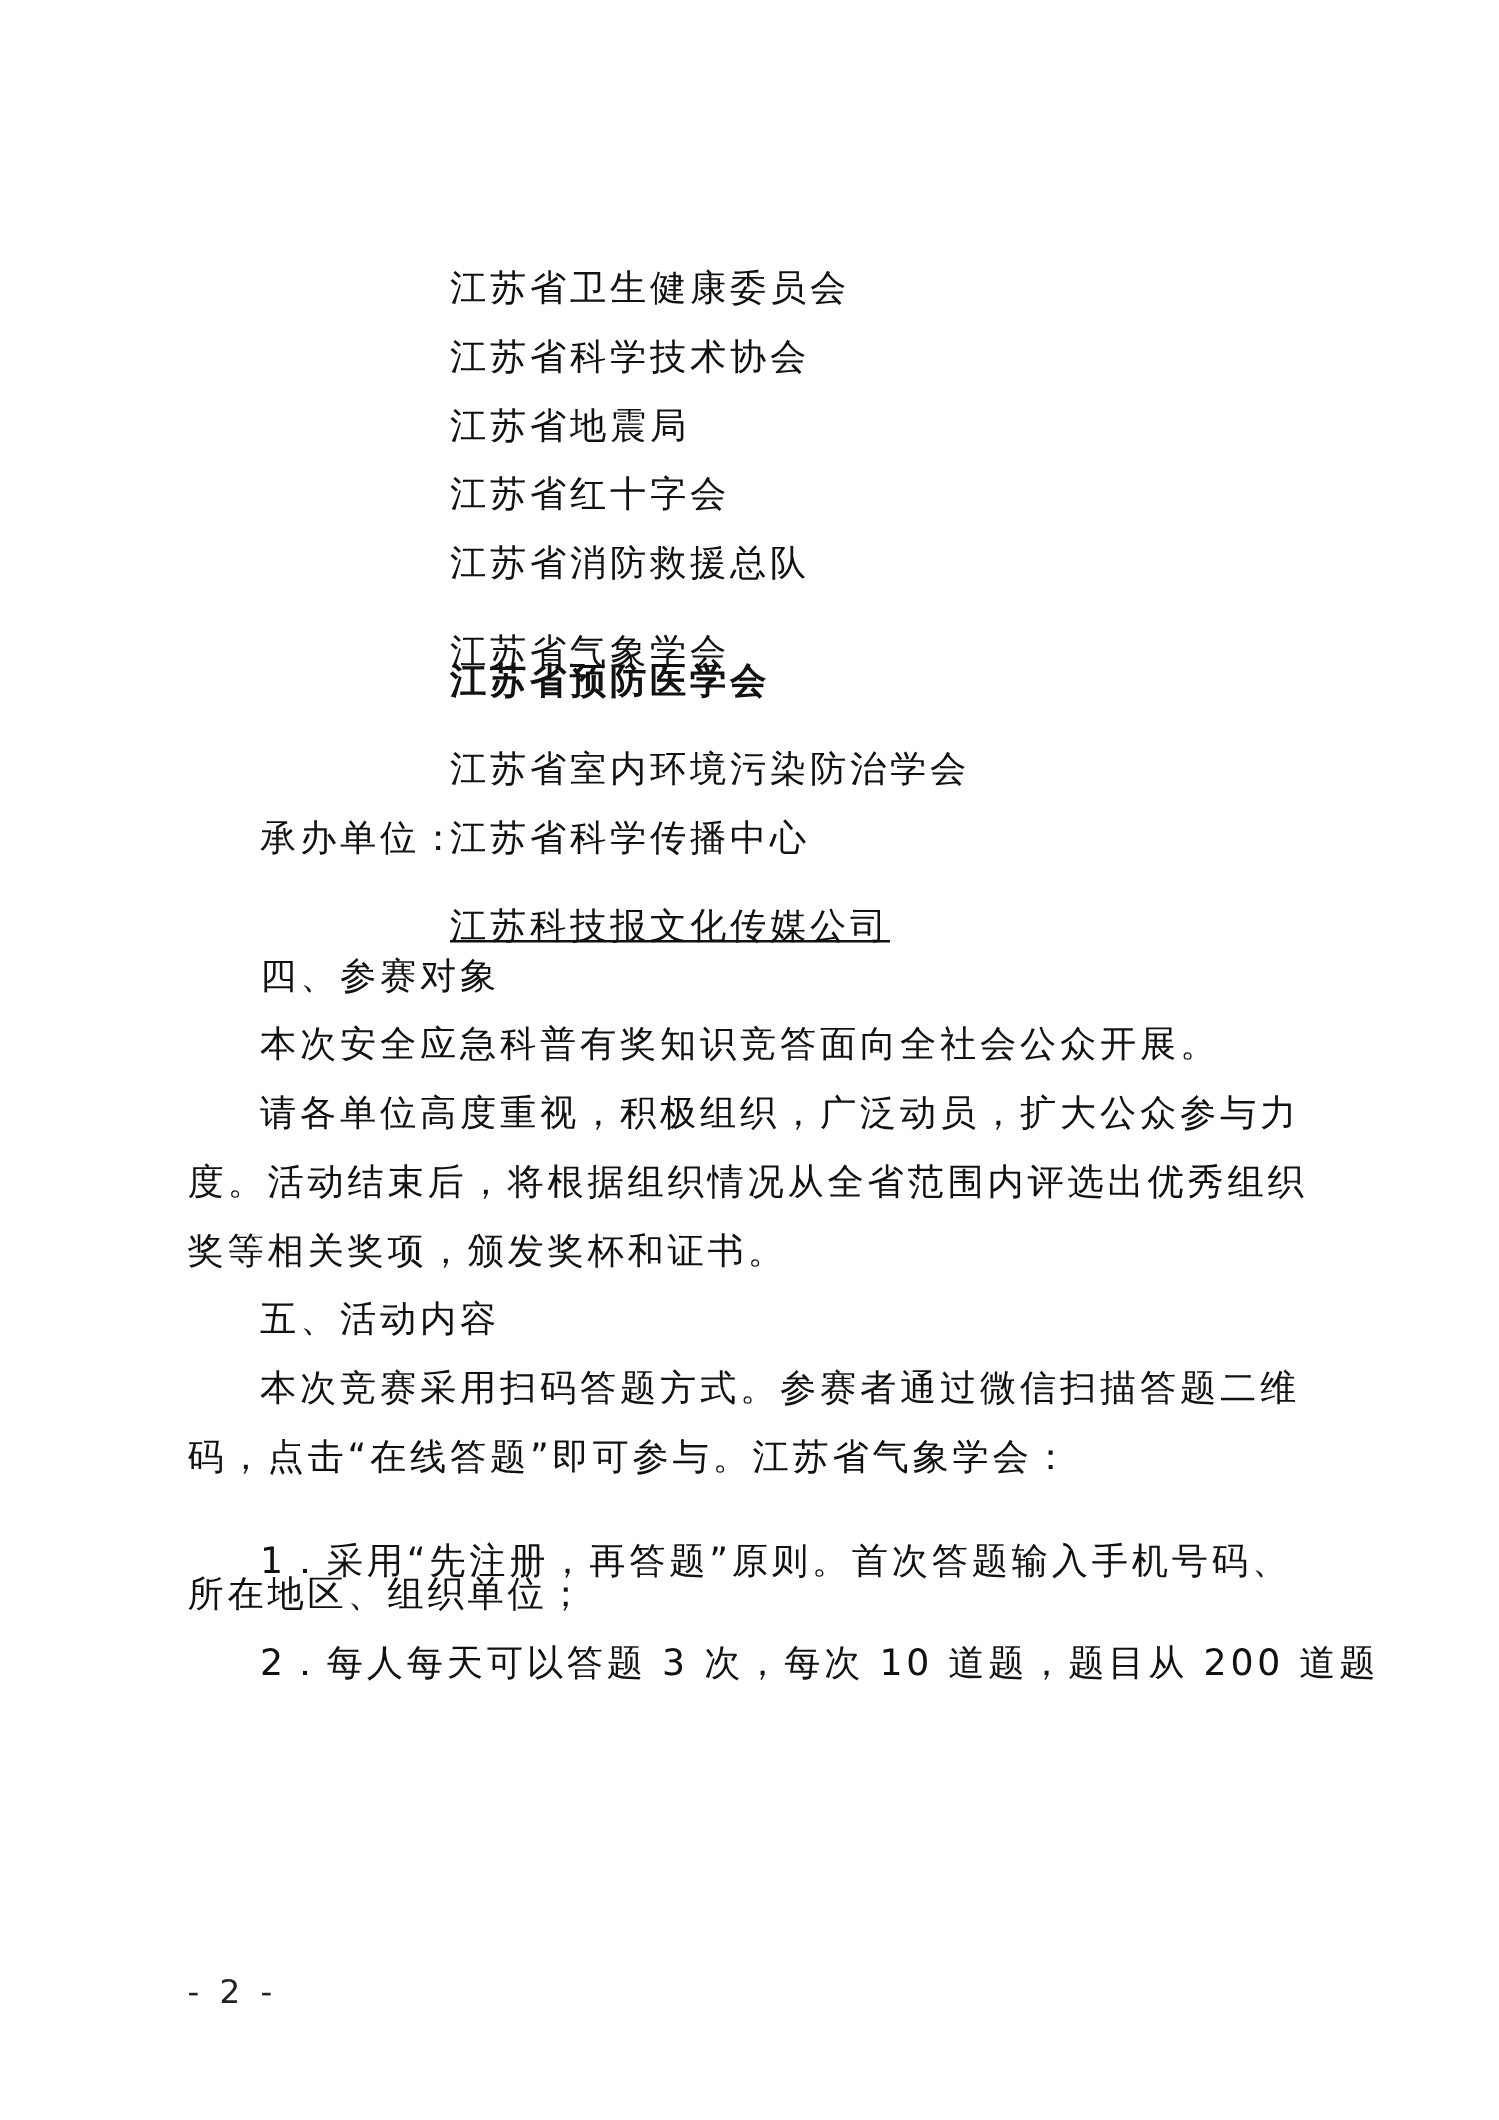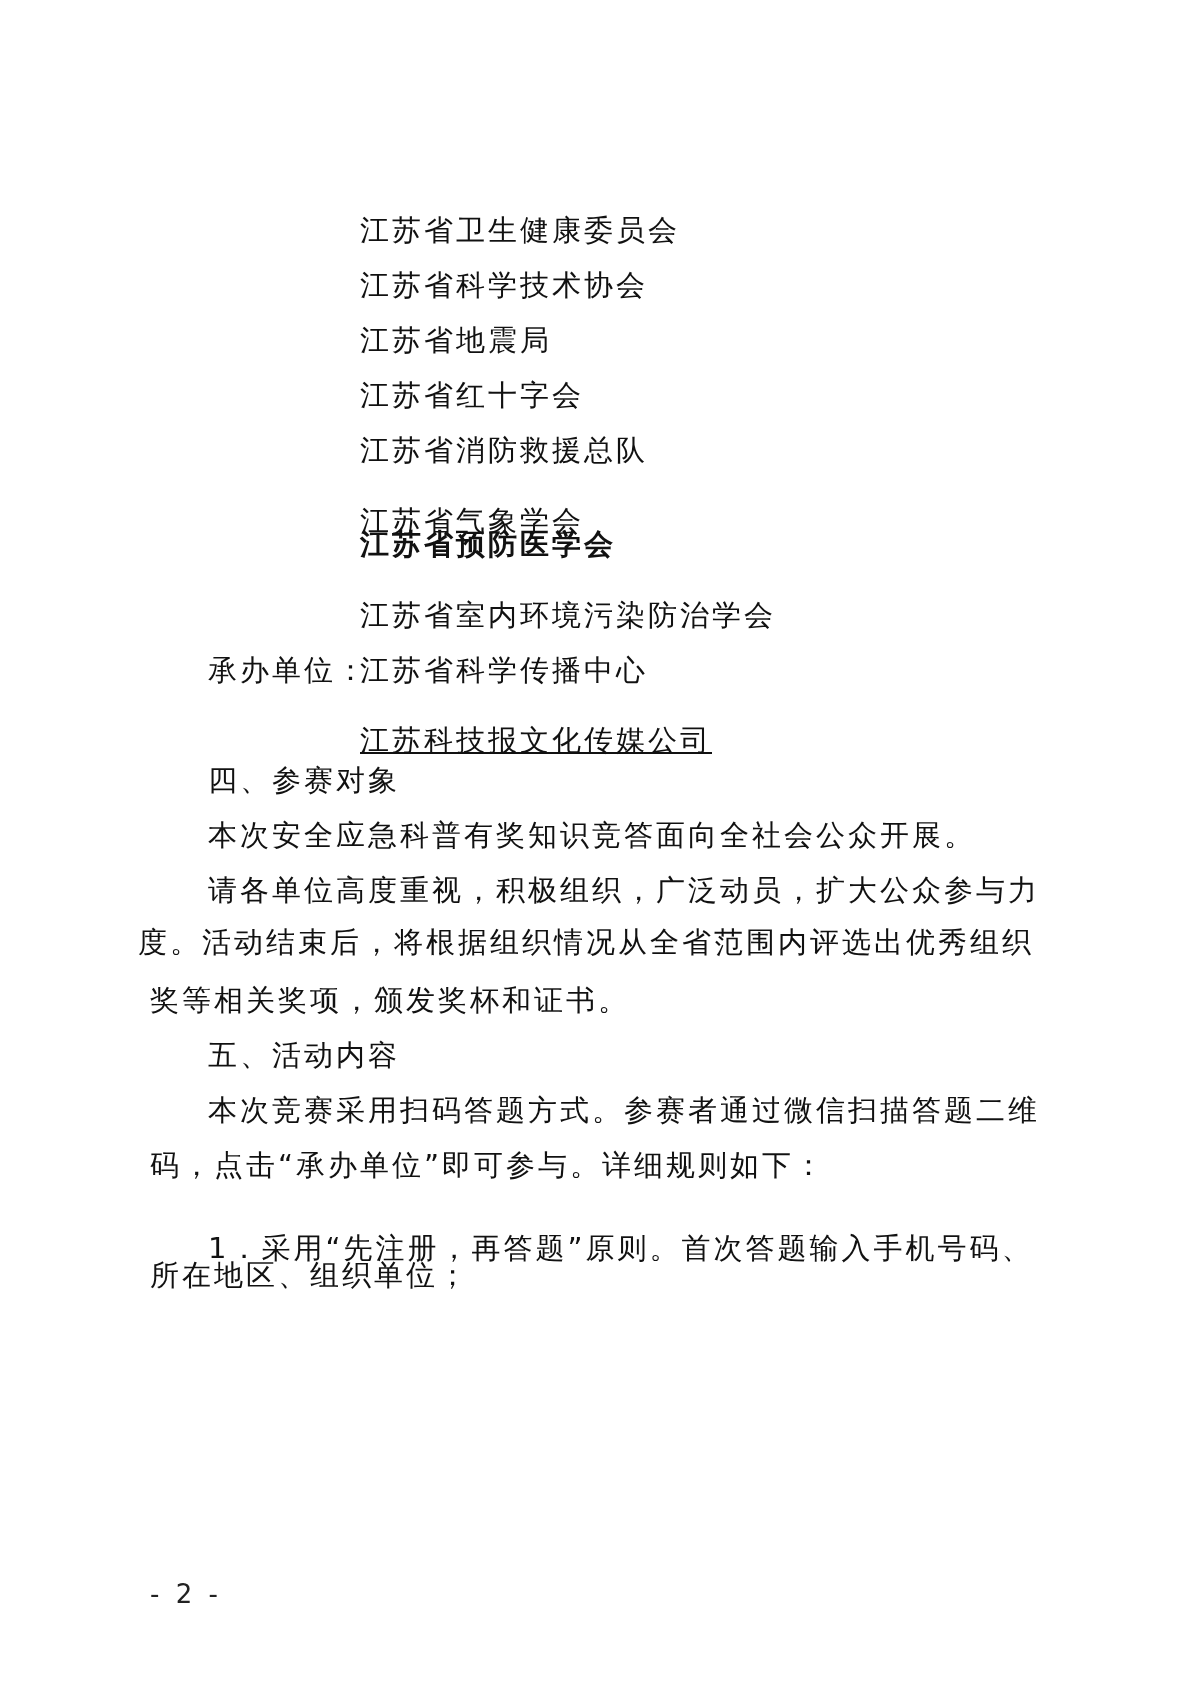--- a/index.html
+++ b/index.html
@@ -53,23 +53,24 @@
   <div class="line" style="left:360px; top:524px;font-weight:bold;">江苏省预防医学会</div>
   <div class="line" style="left:360px; top:595px;">江苏省室内环境污染防治学会</div>
 
   <div class="line" style="left:208px; top:650px;">承办单位：</div>
   <div class="line" style="left:360px; top:650px;">江苏省科学传播中心</div>
   <div class="line" style="left:360px; top:720px;text-decoration:underline;">江苏科技报文化传媒公司</div>
 
   <div class="line" style="left:208px; top:760px;">四、参赛对象</div>
   <div class="line" style="left:208px; top:815px;">本次安全应急科普有奖知识竞答面向全社会公众开展。</div>
   <div class="line" style="left:208px; top:870px;">请各单位高度重视，积极组织，广泛动员，扩大公众参与力</div>
-  <div class="line" style="left:138px; top:925px;font-family:Liberation Mono, monospace;">度。活动结束后，将根据组织情况从全省范围内评选出优秀组织</div>
+  <div class="line" style="left:150px; top:925px;">度。活动结束后，将根据组织情况从全省范围内评选出优秀组织</div>
   <div class="line" style="left:150px; top:980px;">奖等相关奖项，颁发奖杯和证书。</div>
 
   <div class="line" style="left:208px; top:1035px;">五、活动内容</div>
   <div class="line" style="left:208px; top:1090px;">本次竞赛采用扫码答题方式。参赛者通过微信扫描答题二维</div>
-  <div class="line" style="left:150px; top:1145px;">码，点击“承办单位”即可参与。详细规则如下：</div>
+  <div class="line" style="left:150px; top:1145px;">码，点击“在线答题”即可参与。江苏省气象学会：</div>
   <div class="line" style="left:208px; top:1200px;margin-top:28px;">1．采用“先注册，再答题”原则。首次答题输入手机号码、</div>
   <div class="line" style="left:150px; top:1255px;">所在地区、组织单位；</div>
+  <div class="line" style="left:208px; top:1310px;">2．每人每天可以答题 3 次，每次 10 道题，题目从 200 道题</div>
 
   <div class="page-number">- 2 -</div>
 </div>
 
 </body></html>

